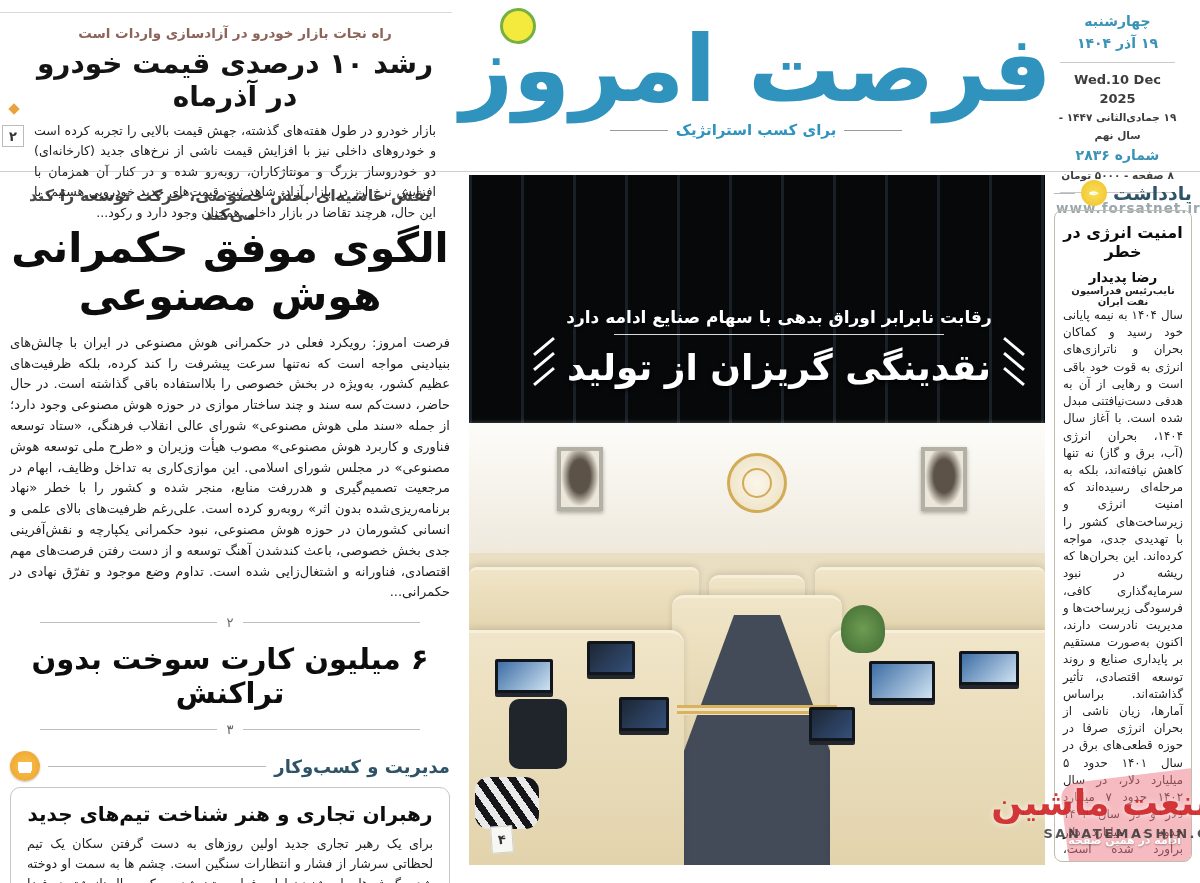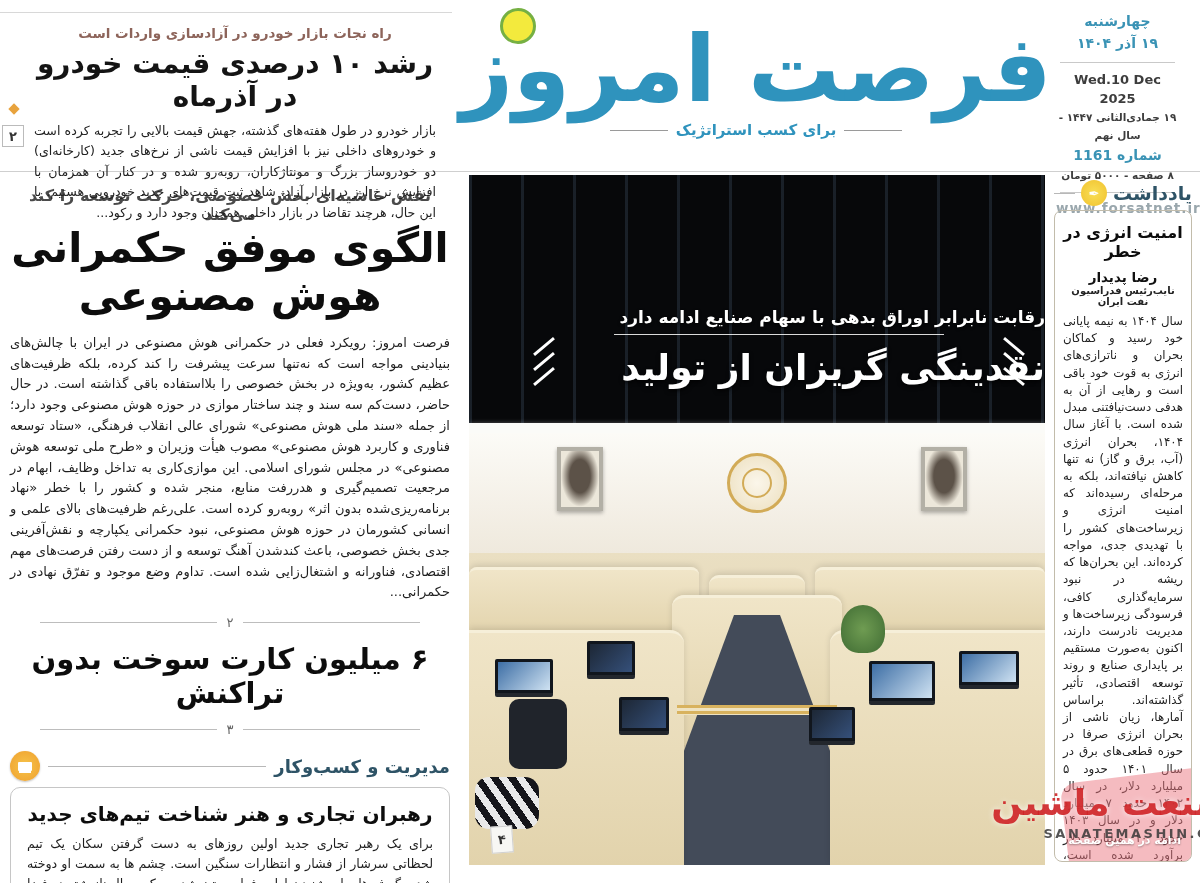--- a/index.html
+++ b/index.html
@@ -98,21 +98,21 @@
   .mon { position:absolute; width:58px; height:38px; background:#11161d; border-radius:2px;
       border-bottom:4px solid #23272d; z-index:6; }
   .mon::after { content:""; position:absolute; inset:3px; background:linear-gradient(135deg,#3d6ea5,#cfe2f2); }
   .mon.dark::after { background:linear-gradient(135deg,#1d2735,#35507a); }
   .plant { position:absolute; right:160px; top:430px; width:44px; height:48px; border-radius:50% 50% 40% 40%;
       background:radial-gradient(#6f9c52,#3f6b33); z-index:6; }
   .person { position:absolute; left:6px; bottom:36px; width:64px; height:52px; border-radius:14px;
       background:repeating-linear-gradient(55deg,#15151a 0 7px,#e9e9e9 7px 14px); z-index:7; }
   .chair { position:absolute; left:40px; bottom:96px; width:58px; height:70px; border-radius:10px;
       background:#20242b; z-index:5; }
-  .ph-kicker-wrap { position:absolute; top:132px; left:0; right:0; z-index:9;padding-left:44px; }
+  .ph-kicker-wrap { position:absolute; top:132px; left:0; right:0; text-align:center; z-index:9;padding-left:44px; }
   .ph-kicker { color:#fff; font-size:17px; font-weight:700; text-shadow:0 1px 3px rgba(0,0,0,.8); }
   .ph-kline { width:330px; height:1px; background:rgba(255,255,255,.85); margin:7px auto 12px; }
   .ph-h { color:#fff; font-size:36px; font-weight:900; text-shadow:0 2px 4px rgba(0,0,0,.8); }
   .dashes { position:absolute; top:158px; width:70px; height:70px; z-index:9; }
   .dashes.dl { left:18px; } .dashes.dr { right:18px; }
   .dashes span { display:block; width:26px; height:3px; background:#fff; margin:12px 0; }
   .dashes.dl span { transform:rotate(-40deg); } .dashes.dr span { transform:rotate(40deg); }
   .ph-badge { position:absolute; left:22px; bottom:12px; width:22px; height:27px; background:#f7f7f4;
       border:1px solid #cfcfcf; color:#333; font-size:13px; font-weight:700; display:flex;
       align-items:center; justify-content:center; transform:rotate(-4deg); z-index:10; }
@@ -121,21 +121,21 @@
   .notecol { padding:8px 8px 0 4px; }
   .note-head { display:flex; align-items:center; gap:6px; margin-bottom:4px; }
   .note-title { color:#2e5366; font-size:19px; font-weight:900; }
   .note-icon { width:26px; height:26px; border-radius:50%; background:radial-gradient(#f9df56,#f0c12e);
       display:flex; align-items:center; justify-content:center; color:#fff; font-size:13px; flex:0 0 26px; }
   .note-ln { flex:1; height:1px; background:#b8b8b8; }
   .note-box { position:relative; border:1.5px solid #c2bcab; border-radius:8px; padding:12px 8px 8px;
       height:652px; overflow:hidden; }
   .note-h { text-align:center; color:#0d0d0d; font-size:16px; font-weight:900; margin-bottom:8px; }
   .note-author { text-align:center; font-size:13.5px; font-weight:900; color:#111; }
-  .note-role { text-align:center; font-size:10px; font-weight:700; color:#222; margin-bottom:6px; }
+  .note-role { text-align:center; font-size:10px; font-weight:700; color:#222; }
   .note-body { font-size:11.8px; color:#1e1e1e; text-align:justify; line-height:1.46; }
   .stamp { position:absolute; right:-24px; bottom:-14px; width:150px; height:100px; border-radius:16px;
       background:rgba(236,120,130,.5); transform:rotate(-7deg); z-index:3; }
   .note-cont { position:absolute; right:10px; bottom:14px; z-index:4; color:#fff; font-size:11px;
       font-weight:700; text-shadow:0 1px 2px rgba(0,0,0,.35); }
 
   
   .wm-fa { position:absolute; top:782px; right:-30px; z-index:20; color:rgba(205,28,32,.88);
       font-size:36px; font-weight:900; text-shadow:0 0 6px rgba(255,255,255,.8); }
   .wm-en { position:absolute; top:826px; right:-38px; z-index:20; color:rgba(55,55,55,.85);
@@ -147,21 +147,21 @@
 <div class="page">
 
   <header class="header">
 
     <div class="dates">
       <div class="fa-teal">چهارشنبه</div>
       <div class="fa-teal">۱۹ آذر ۱۴۰۴</div>
       <hr>
       <div class="dk" style="direction:ltr">Wed.10 Dec 2025</div>
       <div class="sm">۱۹ جمادی‌الثانی ۱۴۴۷ - سال نهم</div>
-      <div class="fa-teal">شماره 1161</div>
+      <div class="fa-teal">شماره ۲۸۳۶</div>
       <div class="sm">۸ صفحه - ۵۰۰۰ تومان</div>
       <hr>
       <div class="web">www.forsatnet.ir</div>
     </div>
 
     <div class="masthead">
       <div class="logo-dot"></div>
       <div class="logo">فرصت امروز</div>
       <div class="tag-bottom">
         <span class="dashline"></span><span>برای کسب استراتژیک</span><span class="dashline"></span>

